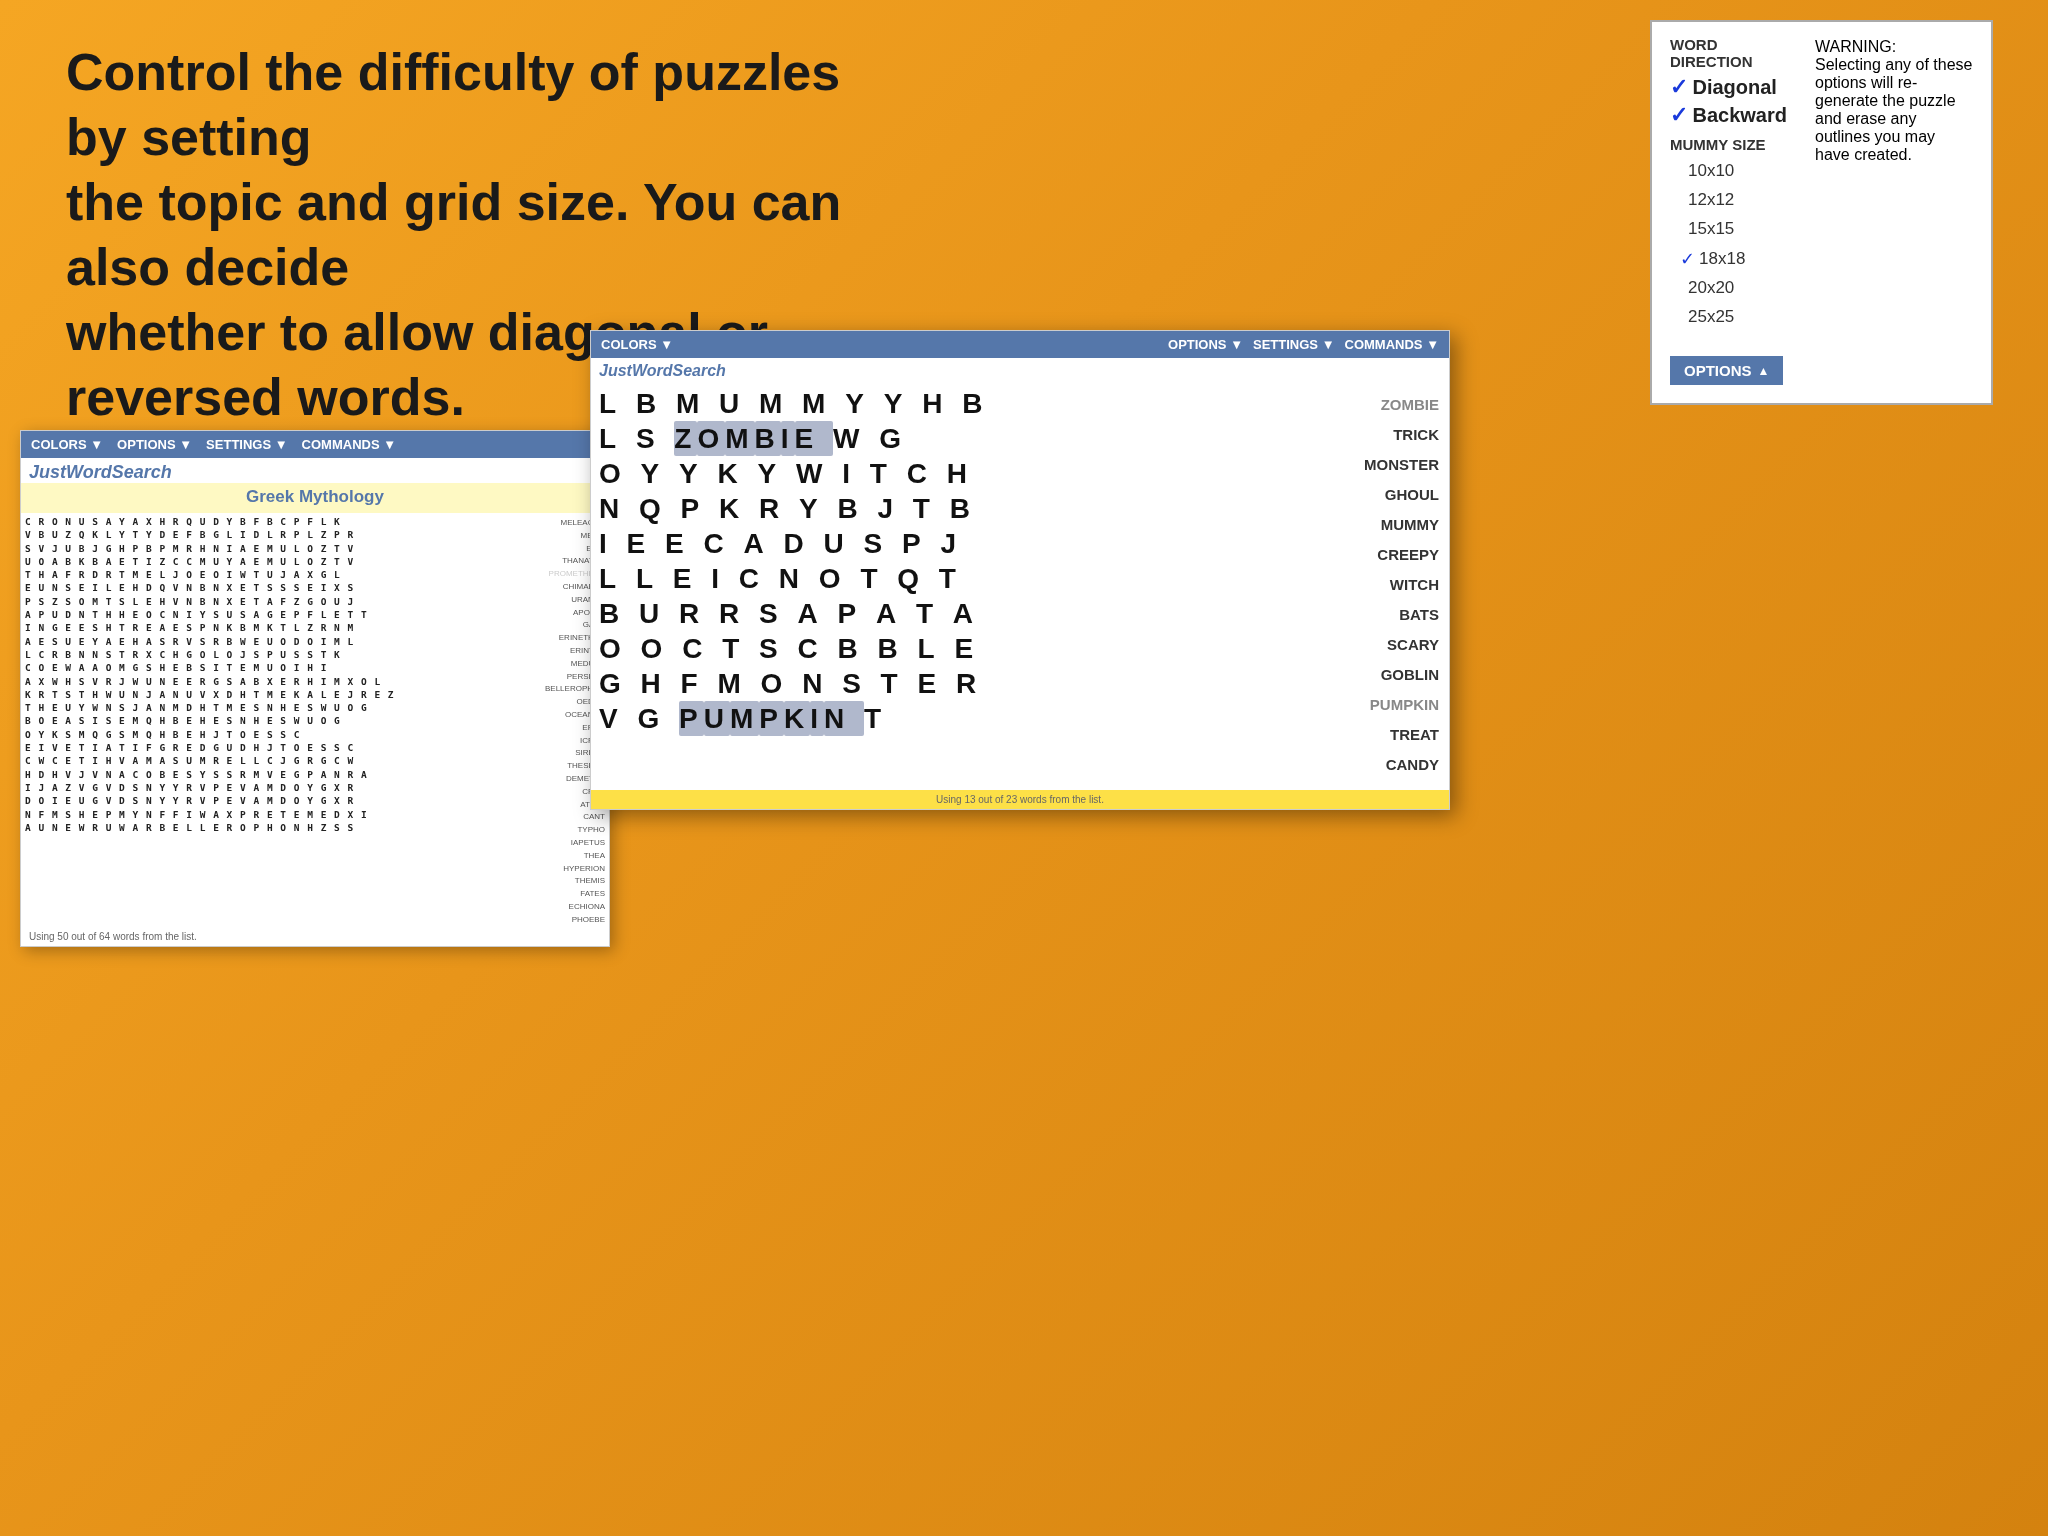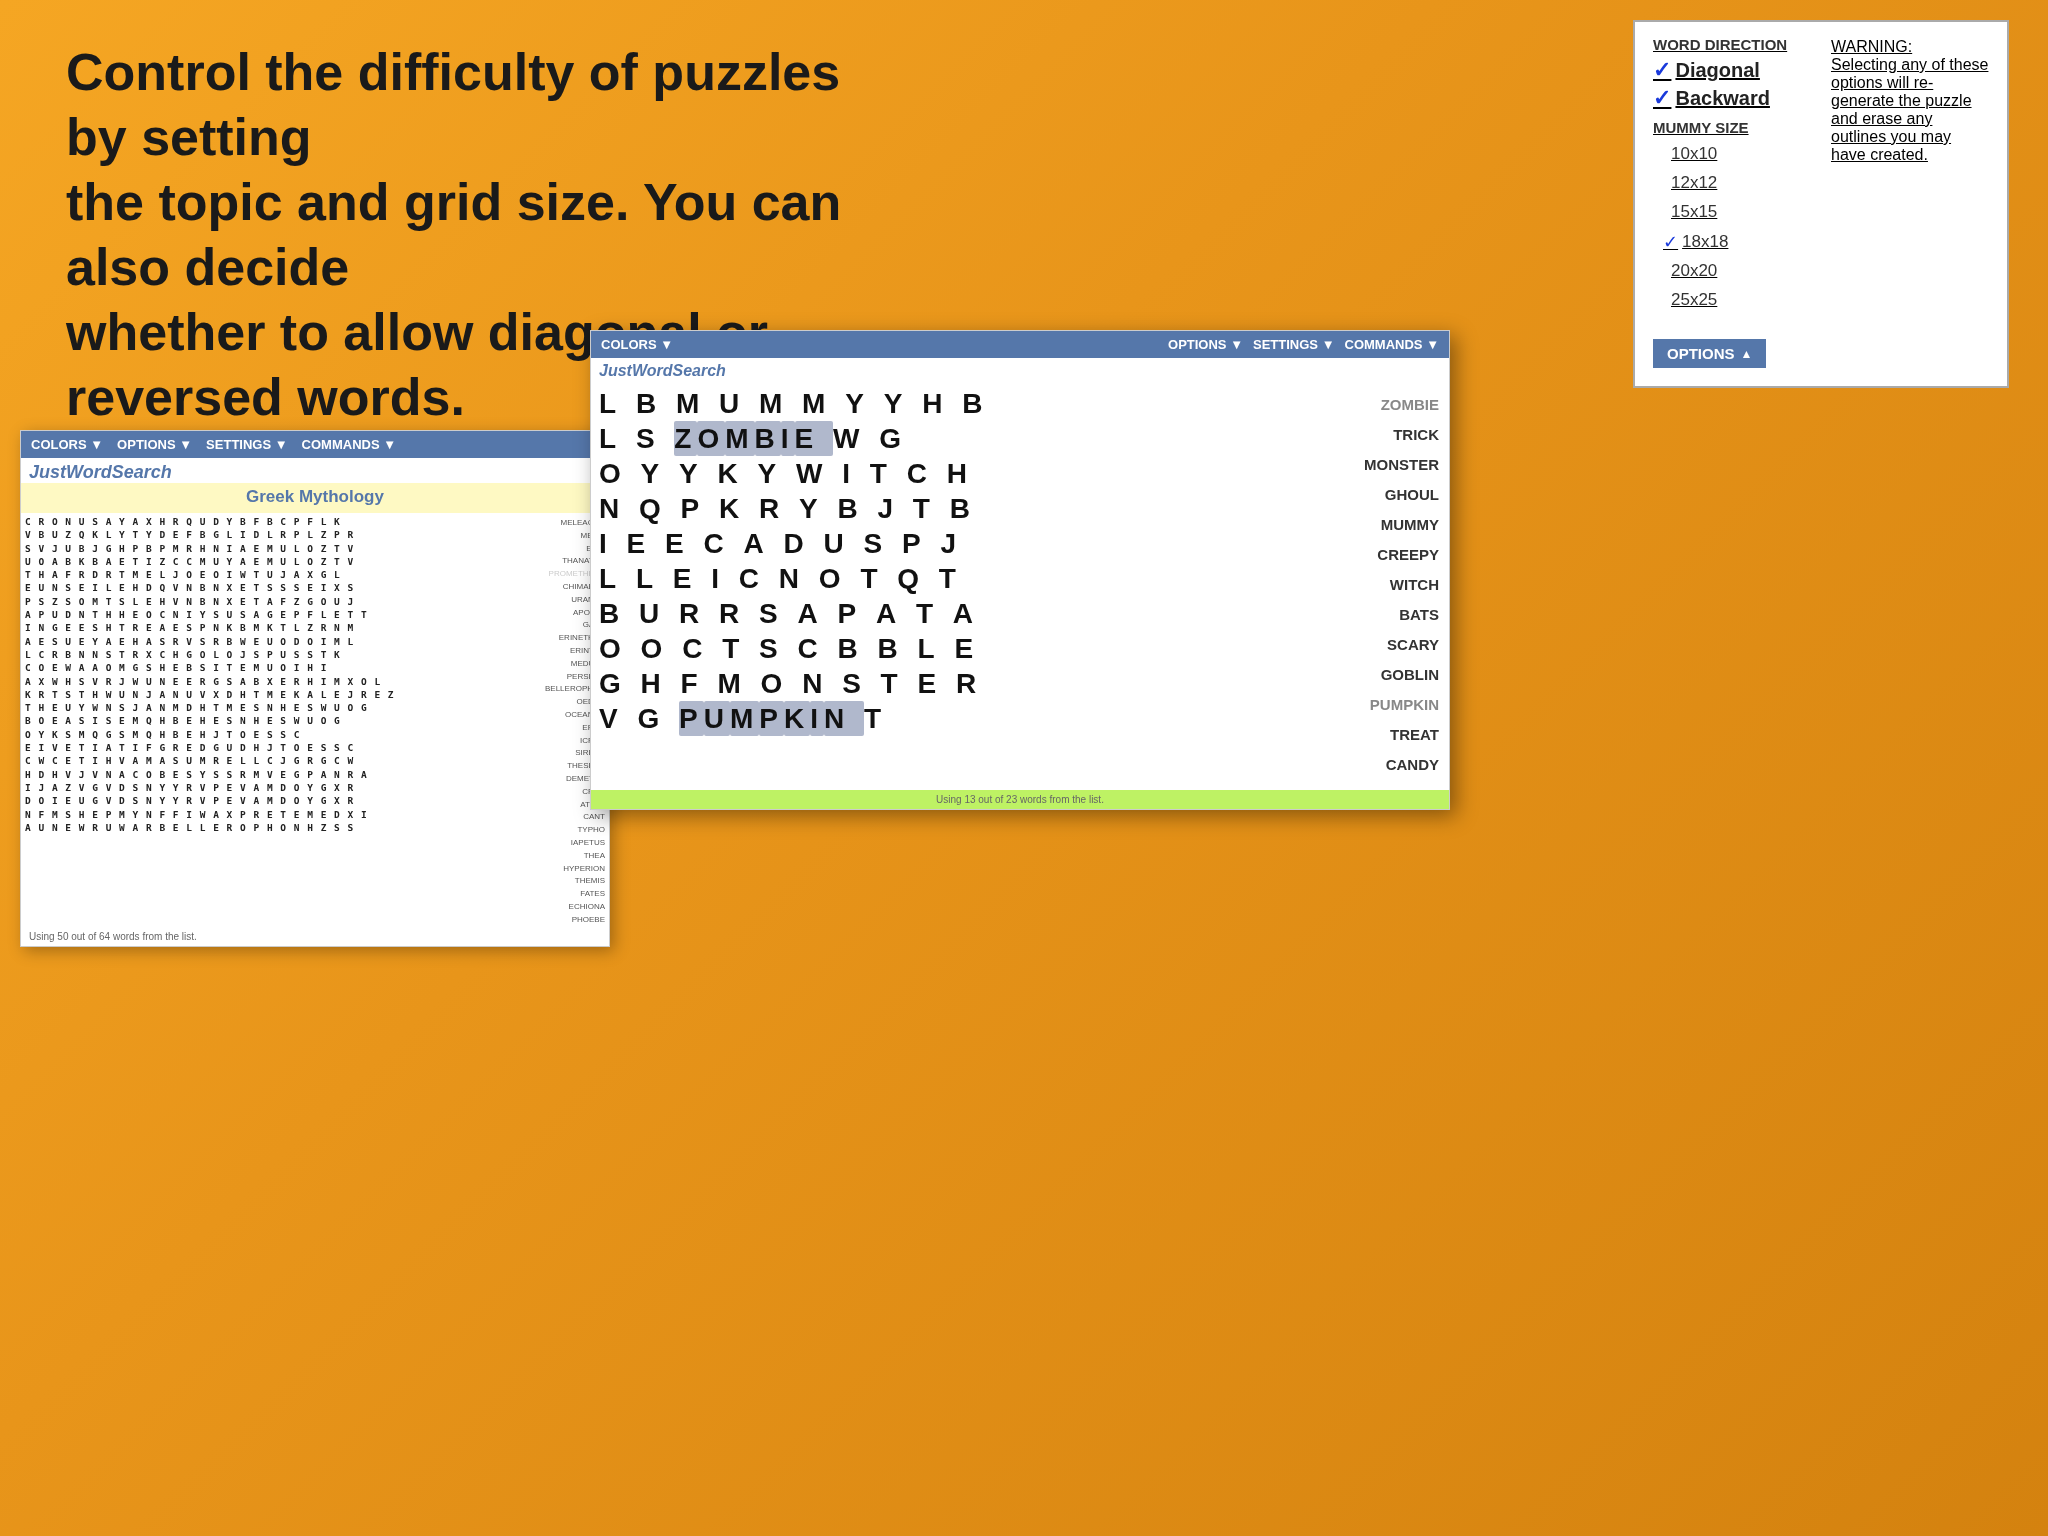--- a/index.html
+++ b/index.html
@@ -180,37 +180,37 @@
       text-align: center;
       color: #888;
       font-size: 16px;
       font-weight: bold;
       padding: 6px 0 2px 0;
     }
     .puzzle-right .puzzle-footer {
       font-size: 10px;
       color: #666;
       padding: 4px 8px;
-      background: #bef264;
+      background: #fde047;
       text-align: center;
     }
   </style>
 </head>
 <body>
 
 <div class="main-heading">
   <span>
     Control the difficulty of puzzles by setting<br>
     the topic and grid size. You can also decide<br>
     whether to allow diagonal or reversed words.<br>
     Great for both adults and kids!
   </span>
 </div>
 
-<div class="options-panel" style="position:absolute;top:20px;right:39px;width:376px;text-decoration:underline;">
+<div class="options-panel" style="position:absolute;top:20px;right:55px;width:343px;">
   <div style="display:flex;gap:0;">
     <div style="flex:1;">
       <div class="word-dir-label">WORD DIRECTION</div>
       <div class="checkbox-row">
         <span class="check">✓</span>
         <span>Diagonal</span>
       </div>
       <div class="checkbox-row">
         <span class="check">✓</span>
         <span>Backward</span>

